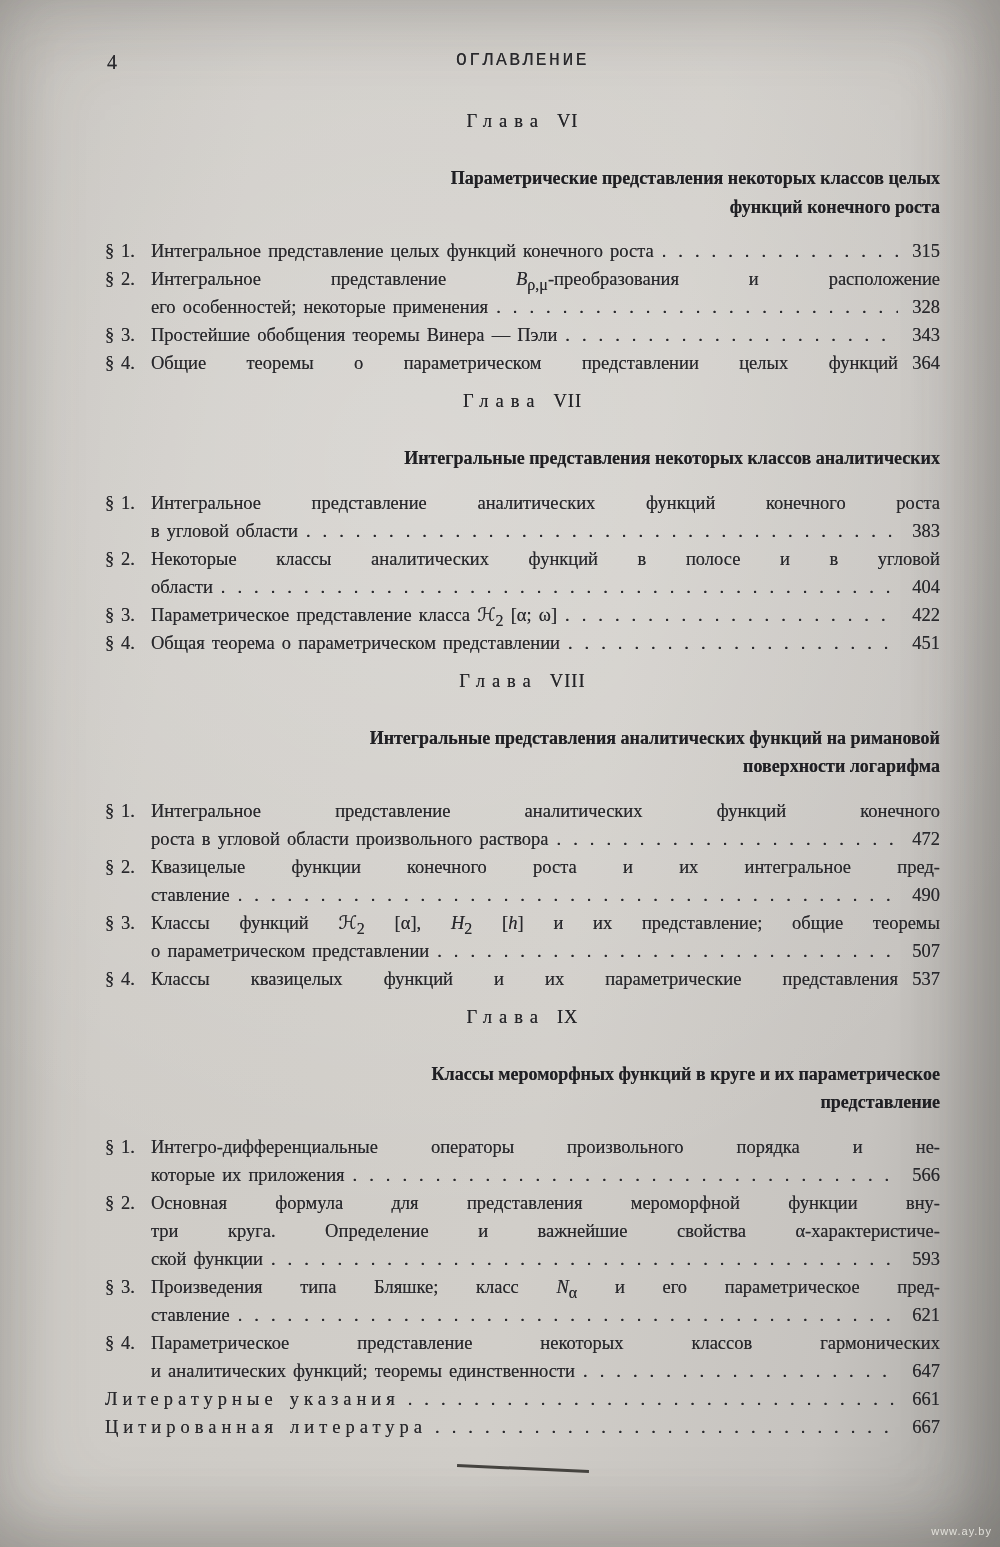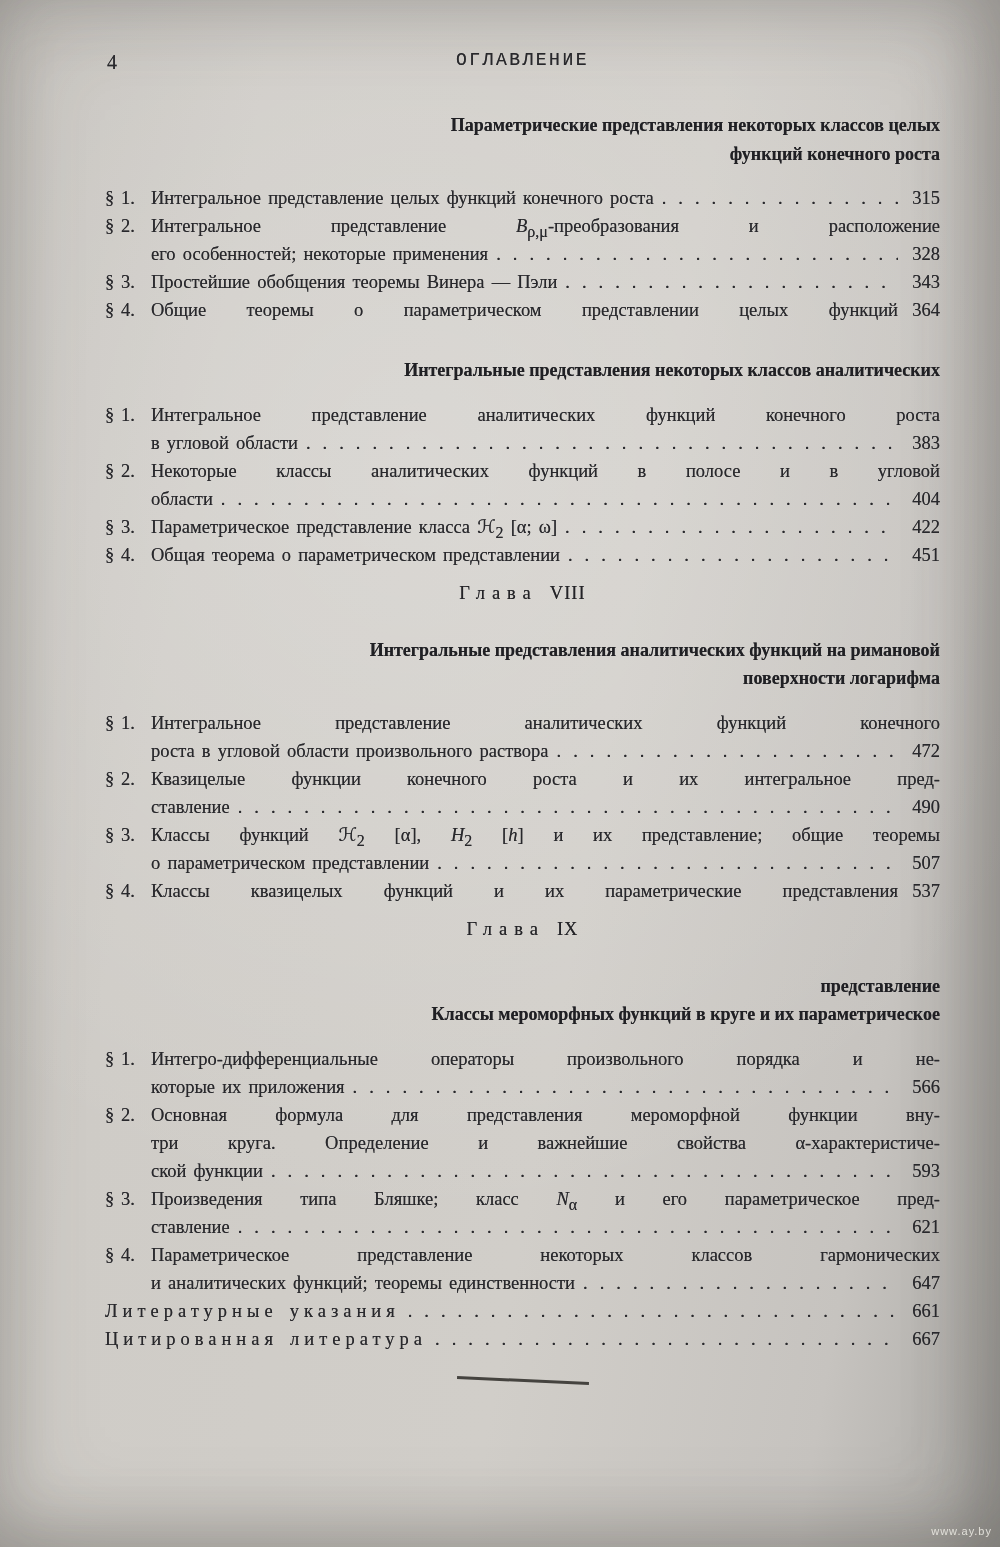--- a/index.html
+++ b/index.html
@@ -52,20 +52,21 @@
 <body>
 
 <div class="paper">
   <div class="content">
     <div class="pagehead">
       <span class="pagenum">4</span>
       <span class="pagetitle">ОГЛАВЛЕНИЕ</span>
     </div>
     <div id="chapters">
         <section class="chapter">
+          <div class="chapter-heading"><span class="heading-word">Глава</span><span class="heading-num">VI</span></div>
           <div class="chapter-title">
             <div class="title-line">Параметрические представления некоторых классов целых</div>
             <div class="title-line">функций конечного роста</div>
           </div>
           <div class="entries">
             <div class="entry">
               <div class="line">
                 <span class="label">§ 1.</span>
                 <span class="text nw">Интегральное представление целых функций конечного роста</span>
                 <span class="dots">................................................................................</span>
@@ -95,20 +96,21 @@
             <div class="entry">
               <div class="line">
                 <span class="label">§ 4.</span>
                 <span class="text fill">Общие теоремы о параметрическом представлении целых функций</span>
                 <span class="pageno">364</span>
               </div>
             </div>
           </div>
         </section>
         <section class="chapter">
+          <div class="chapter-heading"><span class="heading-word">Глава</span><span class="heading-num">VII</span></div>
           <div class="chapter-title">
             <div class="title-line">Интегральные представления некоторых классов аналитических</div>
           </div>
           <div class="entries">
             <div class="entry">
               <div class="line">
                 <span class="label">§ 1.</span>
                 <span class="text fill">Интегральное представление аналитических функций конечного роста</span>
               </div>
               <div class="line">
@@ -196,22 +198,22 @@
                 <span class="label">§ 4.</span>
                 <span class="text fill">Классы квазицелых функций и их параметрические представления</span>
                 <span class="pageno">537</span>
               </div>
             </div>
           </div>
         </section>
         <section class="chapter">
           <div class="chapter-heading"><span class="heading-word">Глава</span><span class="heading-num">IX</span></div>
           <div class="chapter-title">
+            <div class="title-line">Классы мероморфных функций в круге и их параметрическое</div>
             <div class="title-line">представление</div>
-            <div class="title-line">Классы мероморфных функций в круге и их параметрическое</div>
           </div>
           <div class="entries">
             <div class="entry">
               <div class="line">
                 <span class="label">§ 1.</span>
                 <span class="text fill">Интегро-дифференциальные операторы произвольного порядка и не-</span>
               </div>
               <div class="line">
                 <span class="label"></span>
                 <span class="text nw">которые их приложения</span>

